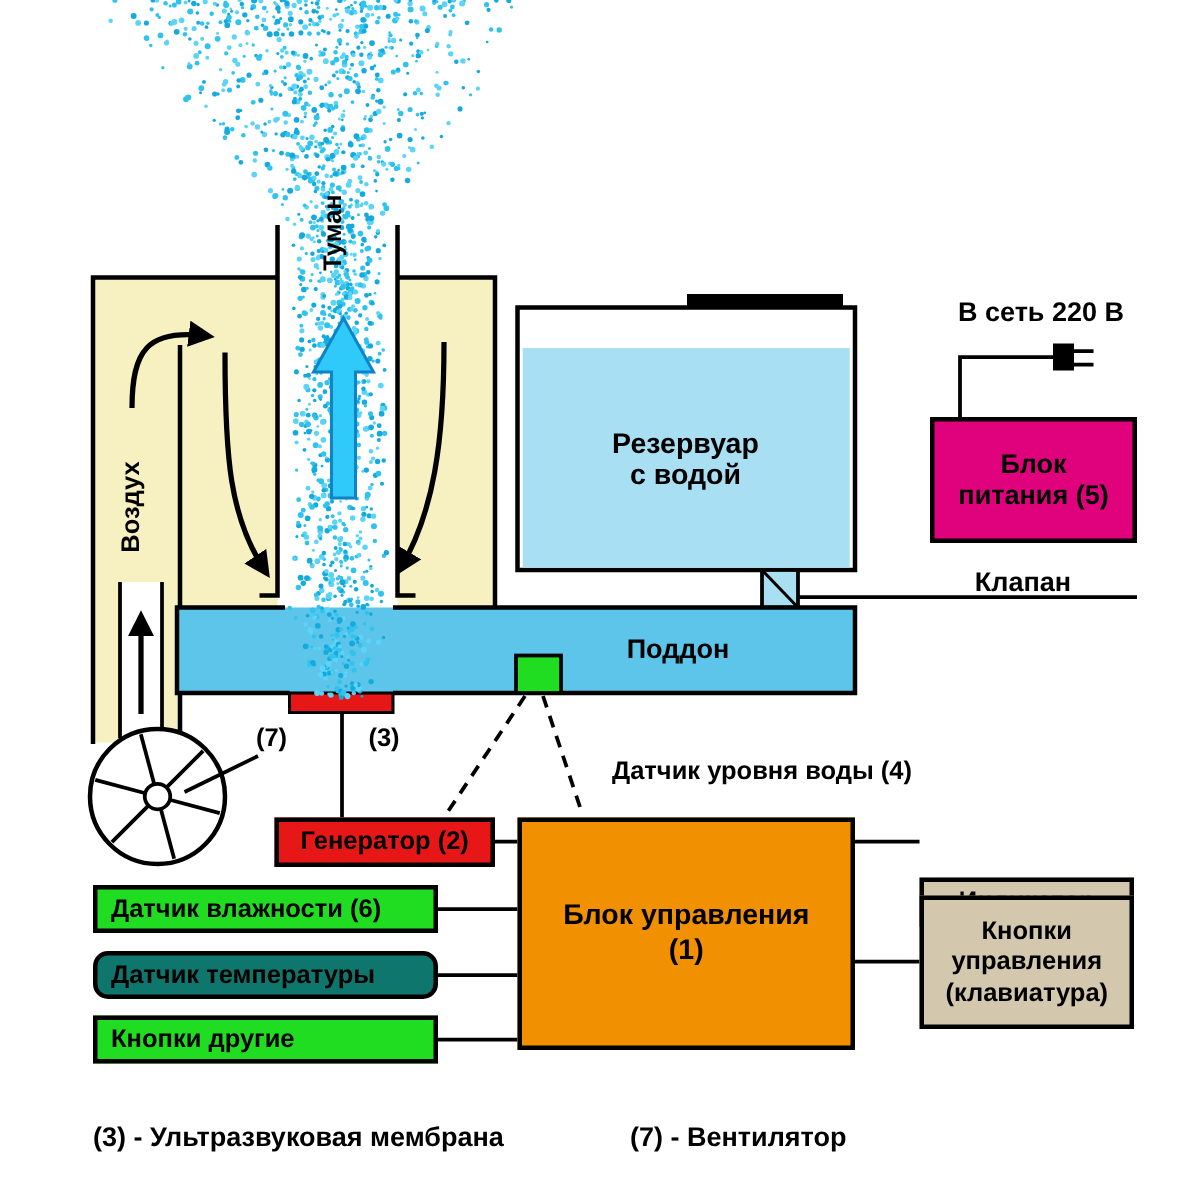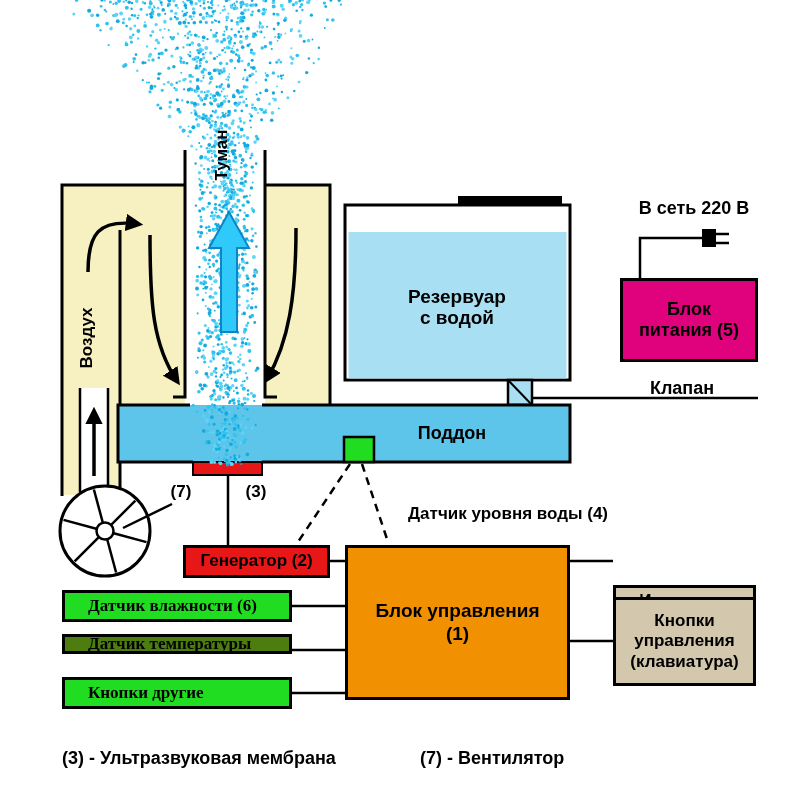--- a/index.html
+++ b/index.html
@@ -5,21 +5,21 @@
   html,body{margin:0;padding:0;background:#fff;}
   #stage{position:relative;width:800px;height:800px;background:#fff;overflow:hidden;
          font-family:"Liberation Sans","DejaVu Sans",sans-serif;}
   #stage svg{position:absolute;left:0;top:0;}
   .lbl{position:absolute;font-weight:bold;color:#000;white-space:pre-line;line-height:1.12;}
   .ctr{transform:translate(-50%,-50%);text-align:center;}
   .vtext{transform:translate(-50%,-50%) rotate(-90deg);white-space:nowrap;}
   .box{position:absolute;box-sizing:border-box;border:3px solid #000;display:flex;
        align-items:center;justify-content:center;text-align:center;font-weight:bold;
        color:#000;white-space:pre-line;line-height:1.18;}
-  .box.left{justify-content:flex-start;text-align:left;padding-left:23px;font-family:Liberation Serif, serif;}
+  .box.left{justify-content:flex-start;text-align:left;padding-left:9px;}
   .white{color:#000000;}
   .f17{font-size:17px;} .f18{font-size:18px;} .f19{font-size:19px;}
   .nowrap{white-space:nowrap;}
 </style>
 </head>
 <body>
 
 <div id="stage">
 
   <svg width="800" height="800" viewBox="0 0 800 800">
@@ -1772,16 +1772,16 @@
   <div class="box white f18" style="left: 620px; top: 278px; width: 138px; height: 84px; background: rgb(224, 1, 124);">Блок
 питания (5)</div>
   <div class="box f17" style="left: 163px; top: 545px; width: 147px; height: 33px; background: rgb(232, 23, 23); margin-left: 20px;">Генератор (2)</div>
   <div class="box f19" style="left: 345px; top: 545px; width: 225px; height: 155px; background: rgb(241, 144, 0);">Блок управления
 (1)</div>
   <div class="box f17" style="left: 613px; top: 545px; width: 143px; height: 33px; background: rgb(211, 199, 173); margin-top: 40px;">Индикатор</div>
   <div class="box f17" style="left: 613px; top: 597px; width: 143px; height: 89px; background: rgb(211, 199, 173);">Кнопки
 управления
 (клавиатура)</div>
   <div class="box left f17" style="left: 62px; top: 590px; width: 230px; height: 32px; background: rgb(33, 221, 33);">Датчик влажности (6)</div>
-  <div class="box left f17" style="left: 62px; top: 634px; width: 230px; height: 20px; background: #4d7c0f;">Датчик температуры</div>
+  <div class="box left f17" style="left: 62px; top: 634px; width: 230px; height: 32px; background: #0f766e; border-radius: 10px;">Датчик температуры</div>
   <div class="box left f17" style="left: 62px; top: 677px; width: 230px; height: 32px; background: rgb(33, 221, 33);">Кнопки другие</div>
 
 </div>
 
 </body></html>

